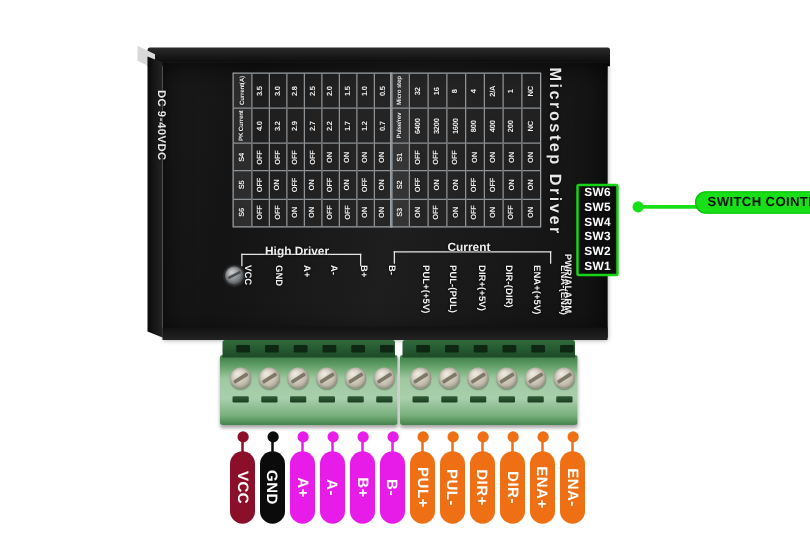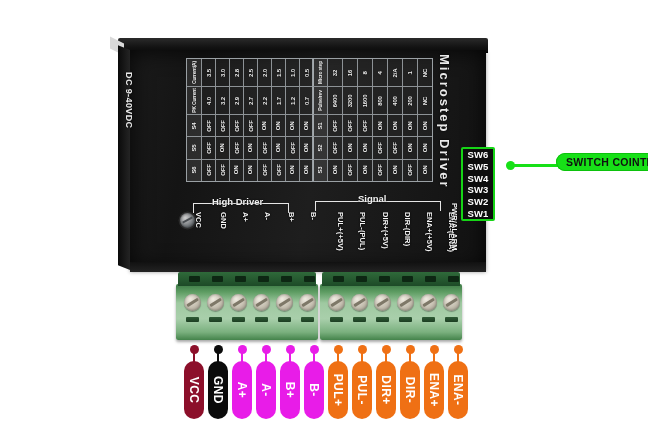--- a/index.html
+++ b/index.html
@@ -436,21 +436,21 @@
     </div>
 
   <div id="callout-dot"></div>
   <div id="callout-line"></div>
   <div id="callout-badge">SWITCH COINTROL</div>
 
   <div class="sec-bracket" style="left:193px;top:203px;width:94px;"></div>
   <div class="sec-label" style="left:212px;top:196px;">High Driver</div>
 
   <div class="sec-bracket" style="left:315px;top:201px;width:124px;"></div>
-  <div class="sec-label" style="left:358px;top:193px;">Signal</div>
+  <div class="sec-label" style="left:358px;top:193px;">Current</div>
 
   <div class="mount-screw" style="left:180px;top:213px;"></div>
 
   <div id="pin-silk-layer">
       <div class="pin-silk" style="left: 203px; top: 212px;">VCC</div>
       <div class="pin-silk" style="left: 228px; top: 212px;">GND</div>
       <div class="pin-silk" style="left: 250px; top: 212px;">A+</div>
       <div class="pin-silk" style="left: 272px; top: 212px;">A-</div>
       <div class="pin-silk" style="left: 296px; top: 212px;">B+</div>
       <div class="pin-silk" style="left: 318px; top: 212px;">B-</div>

